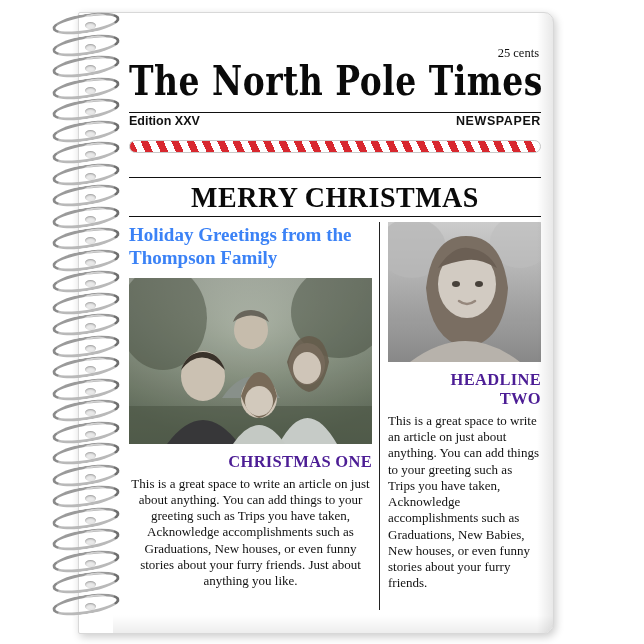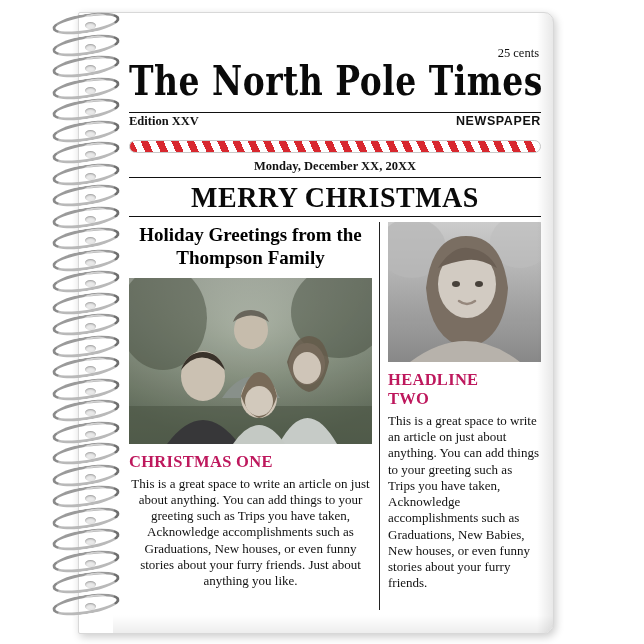--- a/index.html
+++ b/index.html
@@ -129,21 +129,21 @@
     position: absolute;
     left: 16px;
     right: 12px;
     top: 101px;
     display: flex;
     justify-content: space-between;
     align-items: baseline;
     font-size: 12.5px;
     color: #111;
   }
-  .edition-row .edition { font-family: Liberation Serif, serif; font-weight: bold; }
+  .edition-row .edition { font-family: Liberation Sans, sans-serif; font-weight: bold; }
   .edition-row .newspaper {
     font-family: "Liberation Sans", sans-serif;
     font-weight: bold;
     letter-spacing: 0.6px;
     font-size: 12.5px;
   }
 
   
   .candy {
     position: absolute;
@@ -225,39 +225,38 @@
     width: 0;
     height: 388px;
     border-left: 1px solid #222;
   }
 
   .greeting {
     font-family: "Liberation Serif", serif;
     font-weight: bold;
     font-size: 19px;
     line-height: 1.2;
-    color: #000000;
-    text-align: center;
+    color: #3b82f6;
     margin: 2px 0 8px 0;
   }
 
   .photo {
     width: 100%;
     display: block;
     border: 0;
   }
   .photo-left { height: 166px; }
   .photo-right { height: 140px; }
 
   .headline {
     font-family: "Liberation Serif", serif;
     font-weight: bold;
     font-size: 16.5px;
-    text-align: left;
-    color: #be185d;
+    text-align: right;
+    color: #4c1d95;
     letter-spacing: 0.3px;
     margin: 9px 0 4px 0;
     line-height: 1.15;
   }
 
   .body-text {
     font-family: "Liberation Serif", serif;
     font-size: 13px;
     line-height: 1.25;
     color: #111;
@@ -299,21 +298,20 @@
       <div class="masthead">The North Pole Times</div>
       <div class="masthead-rule"></div>
 
       <div class="edition-row">
         <span class="edition">Edition XXV</span>
         <span class="newspaper">NEWSPAPER</span>
       </div>
 
       <div class="candy"></div>
 
-      <div class="date">Monday, December XX, 20XX</div>
 
       <div class="rule-thin-1"></div>
       <div class="merry">MERRY CHRISTMAS</div>
       <div class="rule-thin-2"></div>
 
       <div class="col-divider"></div>
 
       <div class="col-left">
         <div class="greeting">Holiday Greetings from the Thompson Family</div>
 

